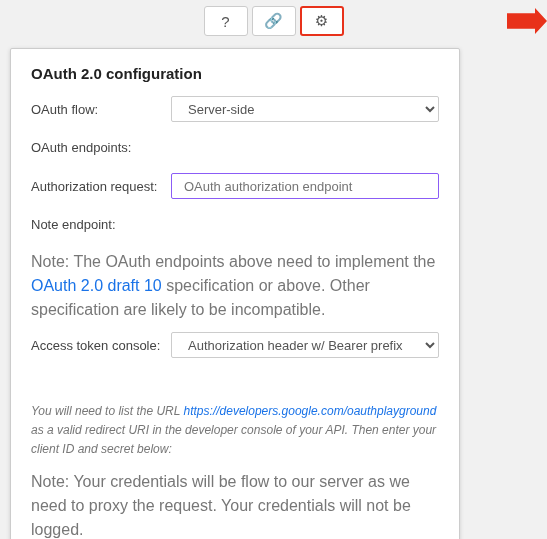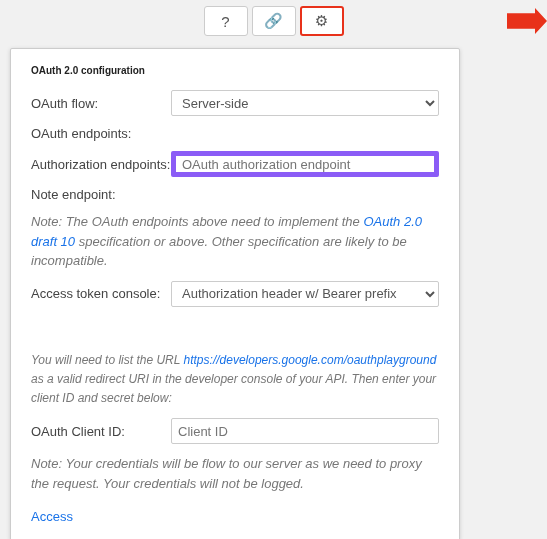--- a/index.html
+++ b/index.html
@@ -62,65 +62,64 @@
       left: 10px;
       width: 450px;
       background: #fff;
       border: 1px solid #ccc;
       border-radius: 2px;
       padding: 16px 20px 16px 20px;
       box-shadow: 0 1px 4px rgba(0,0,0,0.15);
     }
 
     .panel-title {
-      font-size: 10px;
+      font-size: 15px;
       font-weight: bold;
       color: #222;
       margin-bottom: 14px;
     }
 
     .form-row {
       display: flex;
       align-items: center;
-      margin-bottom: 10px;
+      margin-bottom: 18px;
     }
 
     .form-label {
       color: #444;
       min-width: 140px;
       font-size: 13px;
       white-space: nowrap;
     }
 
     .form-control {
       flex: 1;
       height: 26px;
       border: 1px solid #ccc;
       border-radius: 2px;
-      padding: 2px 6px;
+      padding: 2px 12px;
       font-size: 13px;
       color: #555;
       background: #fff;
       outline: none;
     }
 
     .form-control.active-border {
-      border: 5px solid #8b5cf6;
+      border: 1px solid #8b5cf6;
       color: #ec4899;
     }
 
     select.form-control {
       cursor: pointer;
       appearance: auto;
     }
 
     .note-text {
-      font-size: 13px;
+      font-size: 16px;
       color: #777;
-      font-style: italic;
       margin-bottom: 10px;
       line-height: 1.5;
     }
 
     .note-text a {
       color: #1a73e8;
       text-decoration: none;
     }
 
     .info-text {
@@ -178,21 +177,21 @@
     </select>
   </div>
 
   
   <div class="form-row">
     <span class="form-label">OAuth endpoints:</span>
   </div>
 
   
   <div class="form-row">
-    <span class="form-label">Authorization endpoints:</span>
+    <span class="form-label">Authorization request:</span>
     <input type="text" class="form-control active-border" placeholder="OAuth authorization endpoint" style="">
   </div>
 
   
   <div class="form-row">
     <span class="form-label">Note endpoint:</span>
   </div>
 
   
   <div class="note-text">
@@ -208,24 +207,20 @@
       <option>Request body</option>
     </select>
   </div>
 
   
   <div class="info-text">
     <span>You will need to list the URL </span><a href="#">https://developers.google.com/oauthplayground</a><span> as a valid redirect URI in the developer console of your API. Then enter your client ID and secret below:</span>
   </div>
 
   
-  <div class="form-row">
-    <span class="form-label">OAuth Client ID:</span>
-    <input type="text" class="form-control" placeholder="Client ID" style="">
-  </div>
 
   
 
   
   <div class="note-text">Note: Your credentials will be flow to our server as we need to proxy the request. Your credentials will not be logged.</div>
 
   
   <a href="#" class="close-link">Access</a>
 </div>
 

